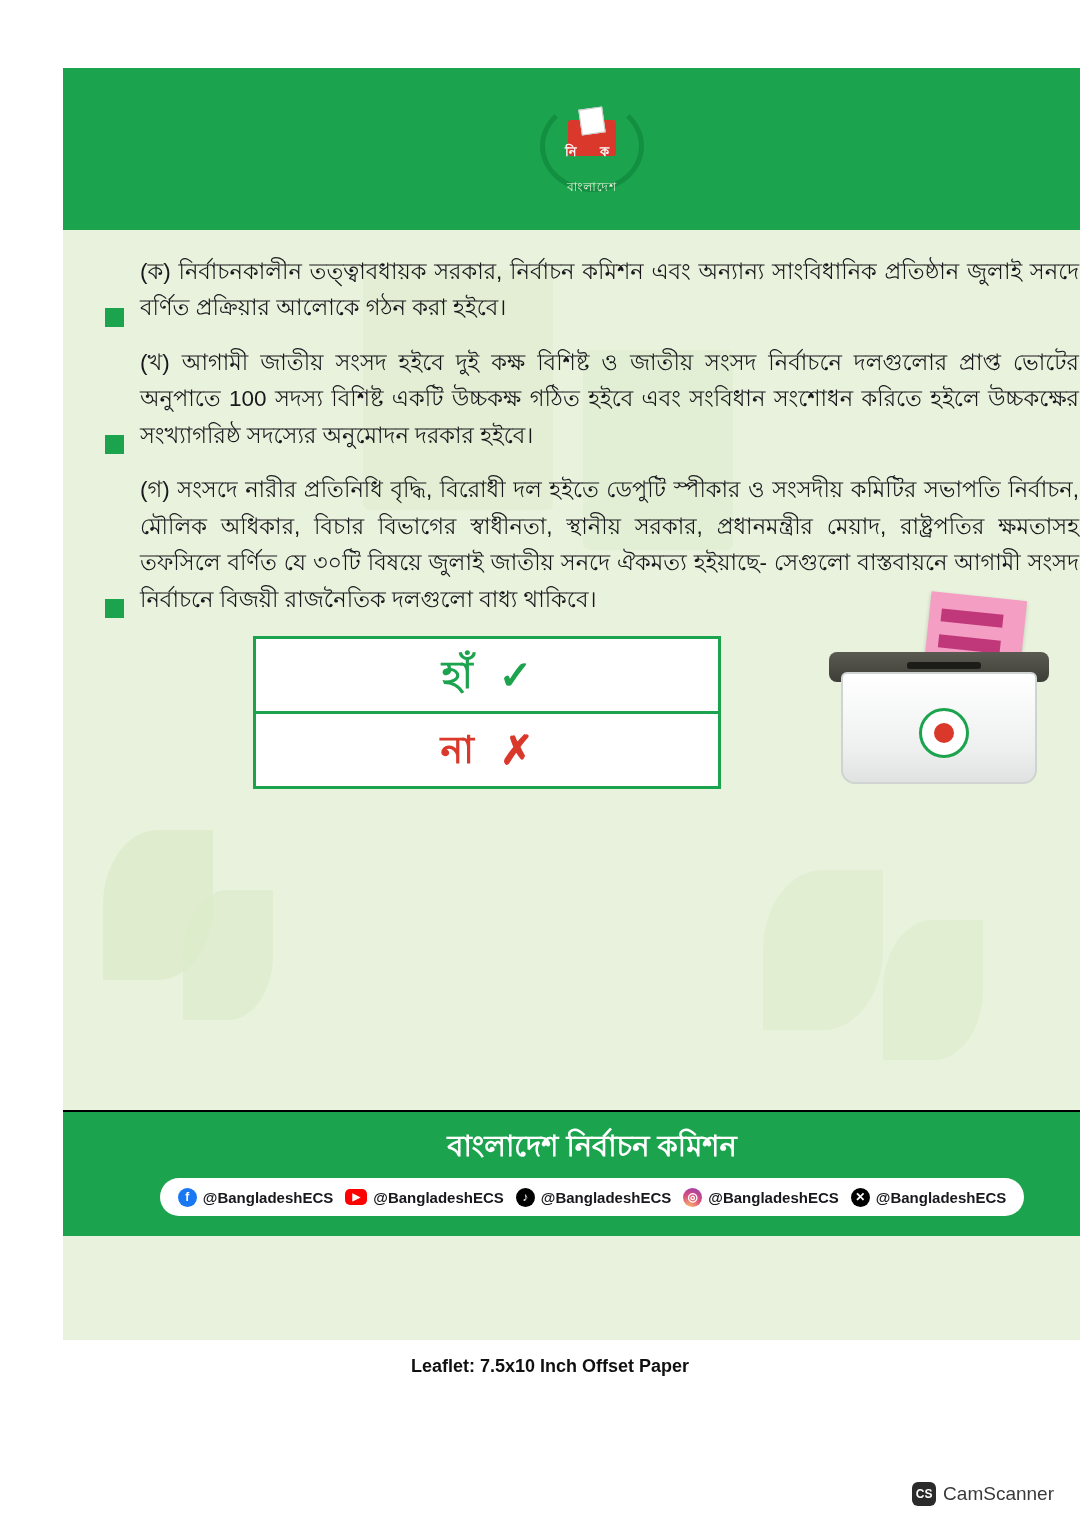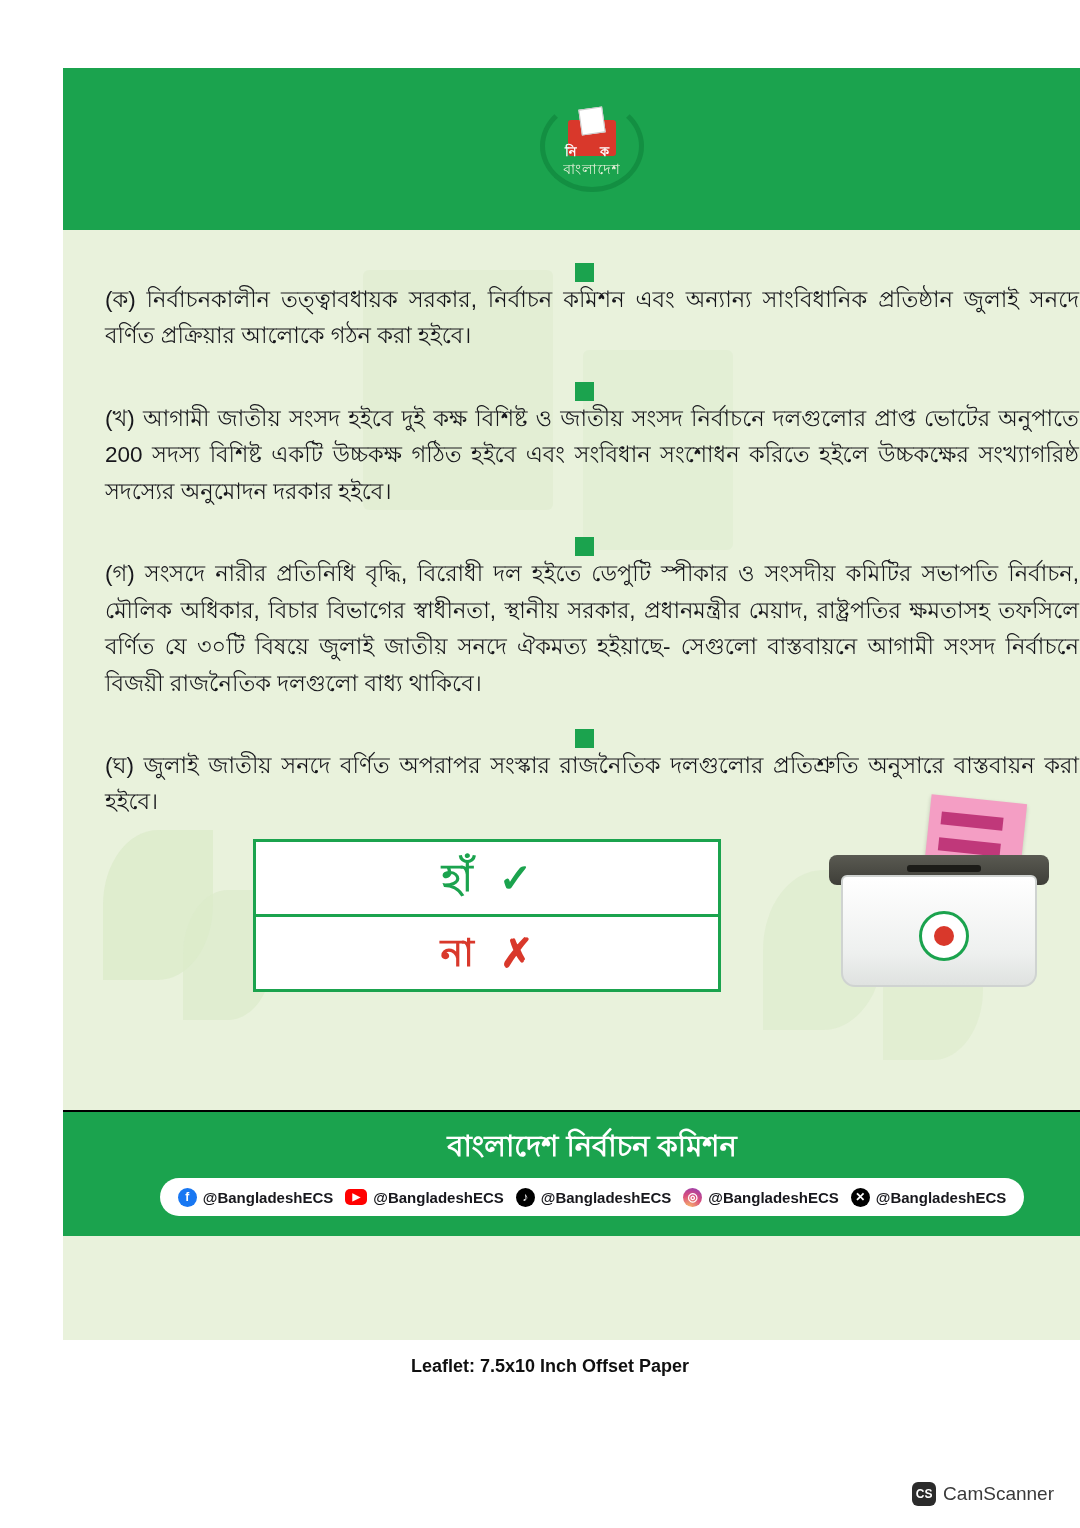--- a/index.html
+++ b/index.html
@@ -97,24 +97,24 @@
     transform: translateX(-50%);
     color: #ffffff;
     font-size: 13px;
     letter-spacing: 10px;
     font-weight: bold;
     white-space: nowrap;
   }
   .emblem-bottom-text {
     position: absolute;
     left: 50%;
-    bottom: 16px;
+    bottom: 0px;
     transform: translateX(-50%);
     color: #e9f2dc;
-    font-size: 14px;
+    font-size: 12px;
     letter-spacing: 1px;
     white-space: nowrap;
   }
 
   #question {
     color: #ffffff;
     font-size: 25.5px;
     font-weight: bold;
     line-height: 1.48;
     text-align: center;
@@ -148,23 +148,22 @@
     background: #dcebcb;
     border-radius: 50% 0 50% 0;
   }
 
   #points {
     position: relative;
     z-index: 2;
   }
   .point {
     display: flex;
-    align-items: center;
+    align-items: flex-end;
     margin-bottom: 18px;
-    flex-direction: column;
   }
   .bullet {
     width: 19px;
     height: 19px;
     background: #1ba34e;
     flex: 0 0 auto;
     margin-top: 9px;
     margin-right: 16px;
   }
   .point-text {
@@ -430,32 +429,28 @@
 
     <div id="points">
 
       <div class="point">
         <span class="bullet"></span>
         <span class="point-text">(ক) নির্বাচনকালীন তত্ত্বাবধায়ক সরকার, নির্বাচন কমিশন এবং অন্যান্য সাংবিধানিক প্রতিষ্ঠান জুলাই সনদে বর্ণিত প্রক্রিয়ার আলোকে গঠন করা হইবে।</span>
       </div>
 
       <div class="point">
         <span class="bullet"></span>
-        <span class="point-text">(খ) আগামী জাতীয় সংসদ হইবে দুই কক্ষ বিশিষ্ট ও জাতীয় সংসদ নির্বাচনে দলগুলোর প্রাপ্ত ভোটের অনুপাতে 200 সদস্য বিশিষ্ট একটি উচ্চকক্ষ গঠিত হইবে এবং সংবিধান সংশোধন করিতে হইলে উচ্চকক্ষের সংখ্যাগরিষ্ঠ সদস্যের অনুমোদন দরকার হইবে।</span>
+        <span class="point-text">(খ) আগামী জাতীয় সংসদ হইবে দুই কক্ষ বিশিষ্ট ও জাতীয় সংসদ নির্বাচনে দলগুলোর প্রাপ্ত ভোটের অনুপাতে 100 সদস্য বিশিষ্ট একটি উচ্চকক্ষ গঠিত হইবে এবং সংবিধান সংশোধন করিতে হইলে উচ্চকক্ষের সংখ্যাগরিষ্ঠ সদস্যের অনুমোদন দরকার হইবে।</span>
       </div>
 
       <div class="point">
         <span class="bullet"></span>
         <span class="point-text">(গ) সংসদে নারীর প্রতিনিধি বৃদ্ধি, বিরোধী দল হইতে ডেপুটি স্পীকার ও সংসদীয় কমিটির সভাপতি নির্বাচন, মৌলিক অধিকার, বিচার বিভাগের স্বাধীনতা, স্থানীয় সরকার, প্রধানমন্ত্রীর মেয়াদ, রাষ্ট্রপতির ক্ষমতাসহ তফসিলে বর্ণিত যে ৩০টি বিষয়ে জুলাই জাতীয় সনদে ঐকমত্য হইয়াছে- সেগুলো বাস্তবায়নে আগামী সংসদ নির্বাচনে বিজয়ী রাজনৈতিক দলগুলো বাধ্য থাকিবে।</span>
       </div>
 
-      <div class="point">
-        <span class="bullet"></span>
-        <span class="point-text">(ঘ) জুলাই জাতীয় সনদে বর্ণিত অপরাপর সংস্কার রাজনৈতিক দলগুলোর প্রতিশ্রুতি অনুসারে বাস্তবায়ন করা হইবে।</span>
-      </div>
 
     </div>
 
     <div id="answer-wrap">
       <div id="answer-boxes">
         <div class="answer-box ans-yes">
           <span class="ans-label">হাঁ</span>
           <span class="ans-mark">✓</span>
         </div>
         <div class="answer-box ans-no">

